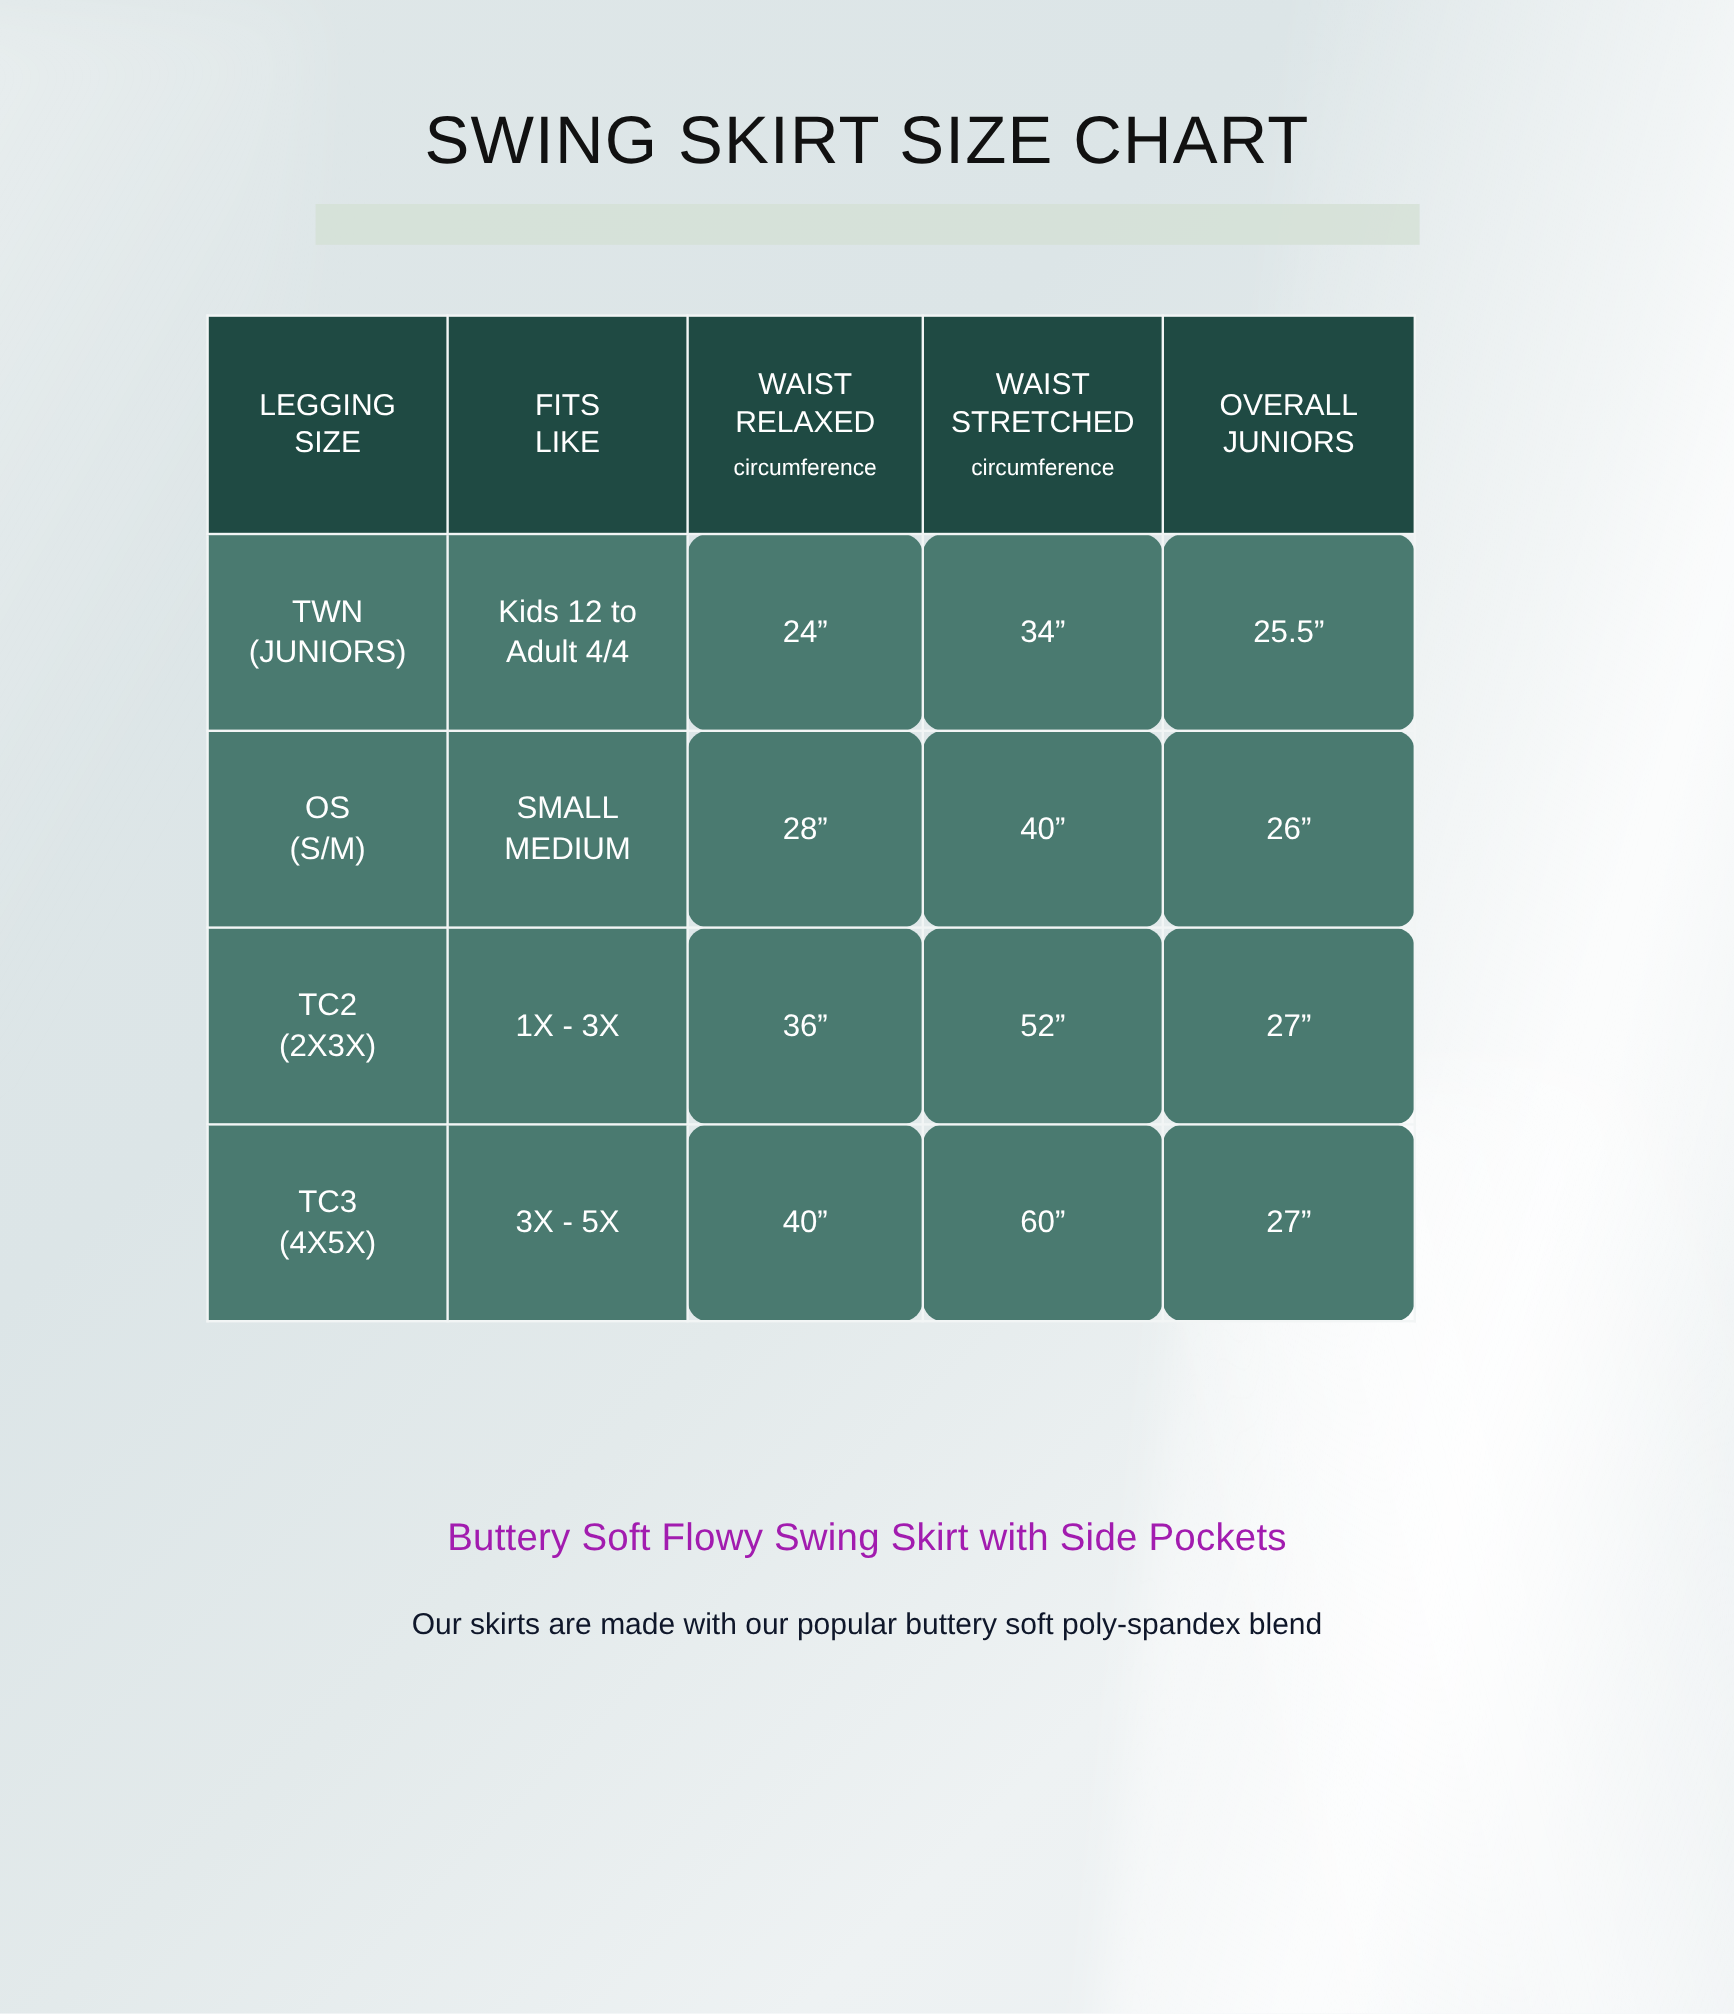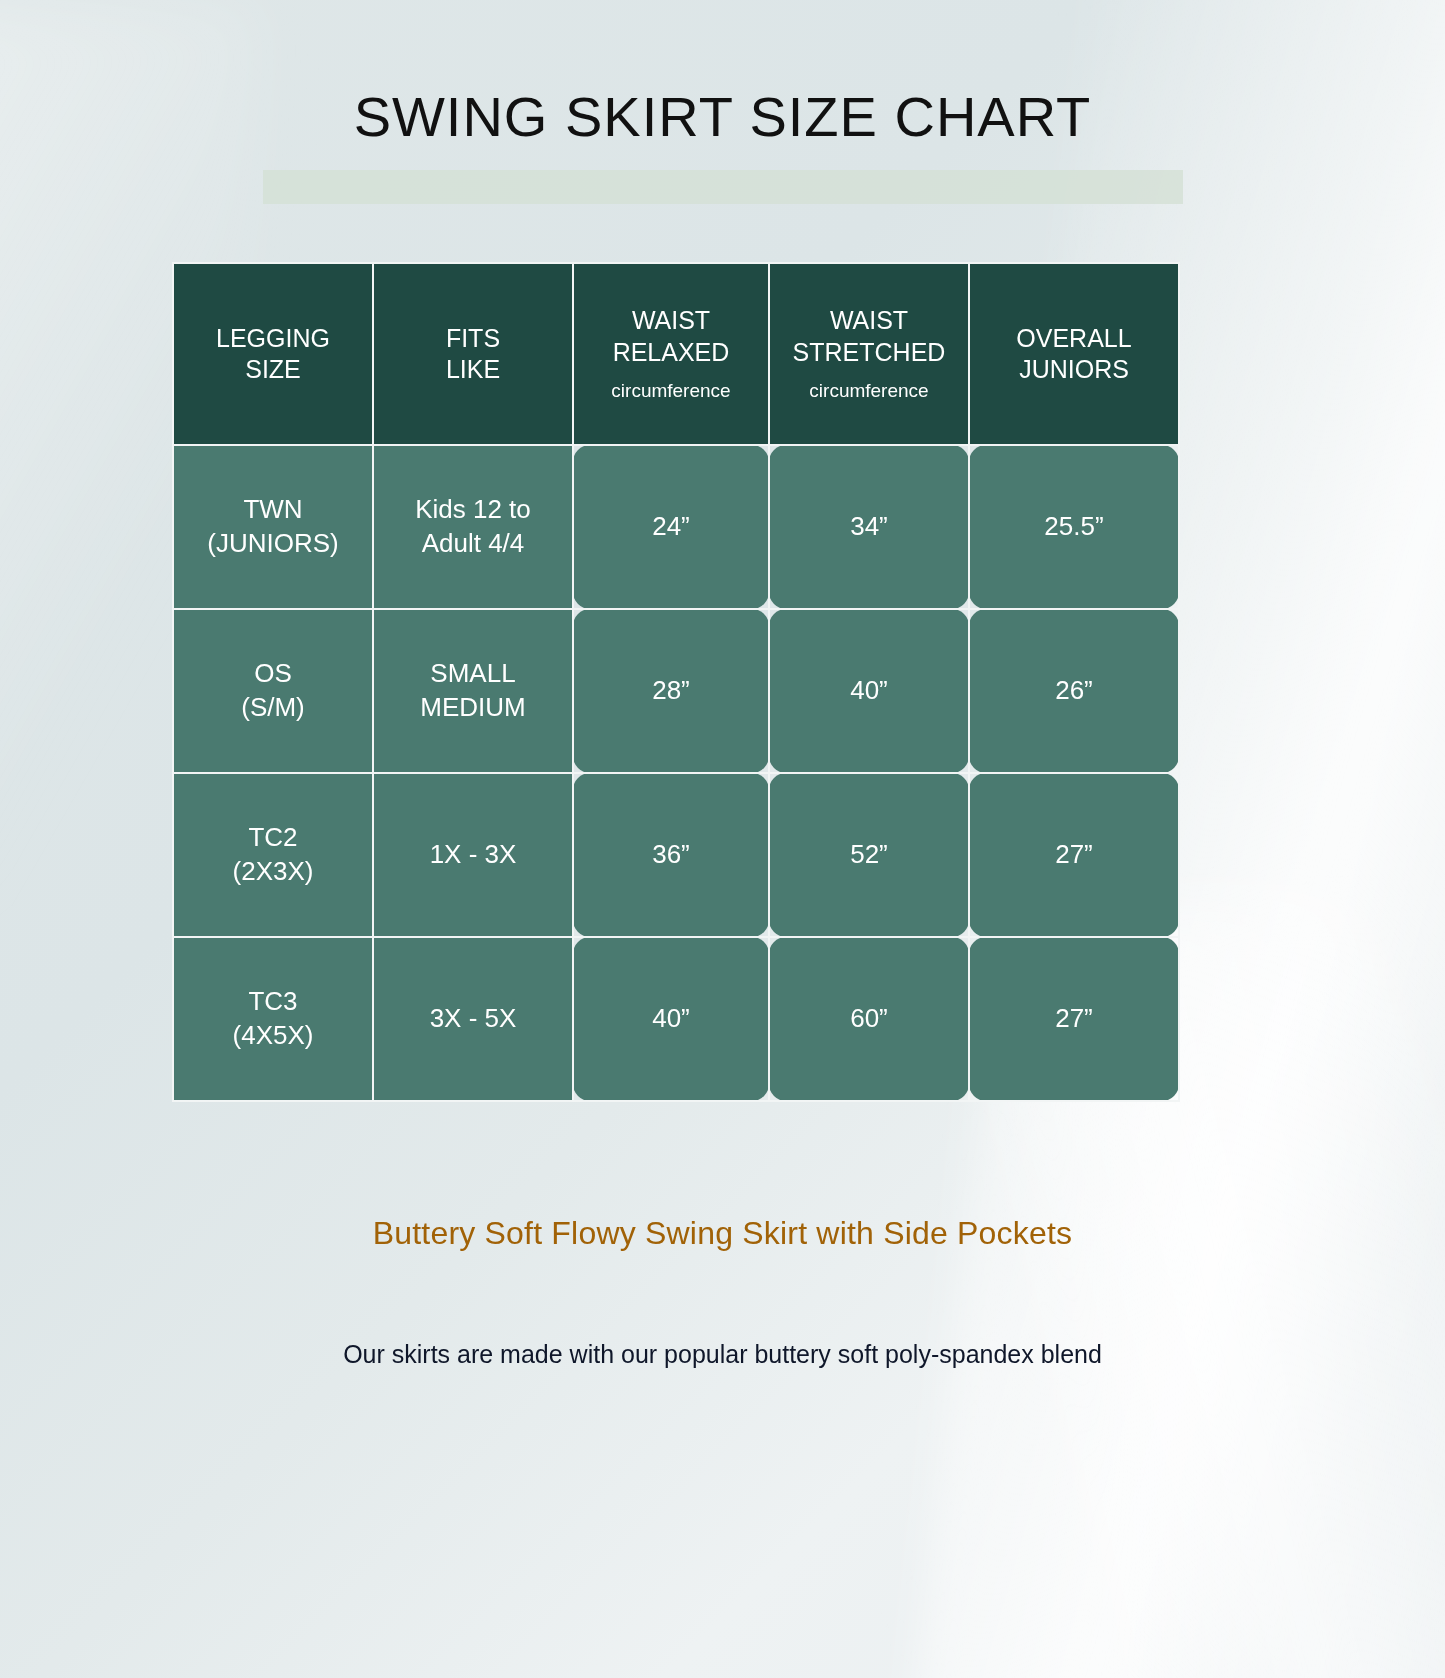--- a/index.html
+++ b/index.html
@@ -123,23 +123,23 @@
     margin-top: 12px;
   }
   .cell-meas { font-size: 25px; border-radius: 17px; }
   .footer {
     position: absolute;
     left: 0;
     width: 100%;
     text-align: center;
   }
   .footer-title {
-    top: 1215px;
+    top: 1263px;
     font-size: 32px;
-    color: #a16207;
+    color: #a21caf;
     letter-spacing: 0.2px;
   }
   .footer-body {
     top: 1336px;
     font-size: 25px;
     line-height: 1.45;
     color: #0f172a;
   }
   .footer-body .line { display: block; }
 </style>

